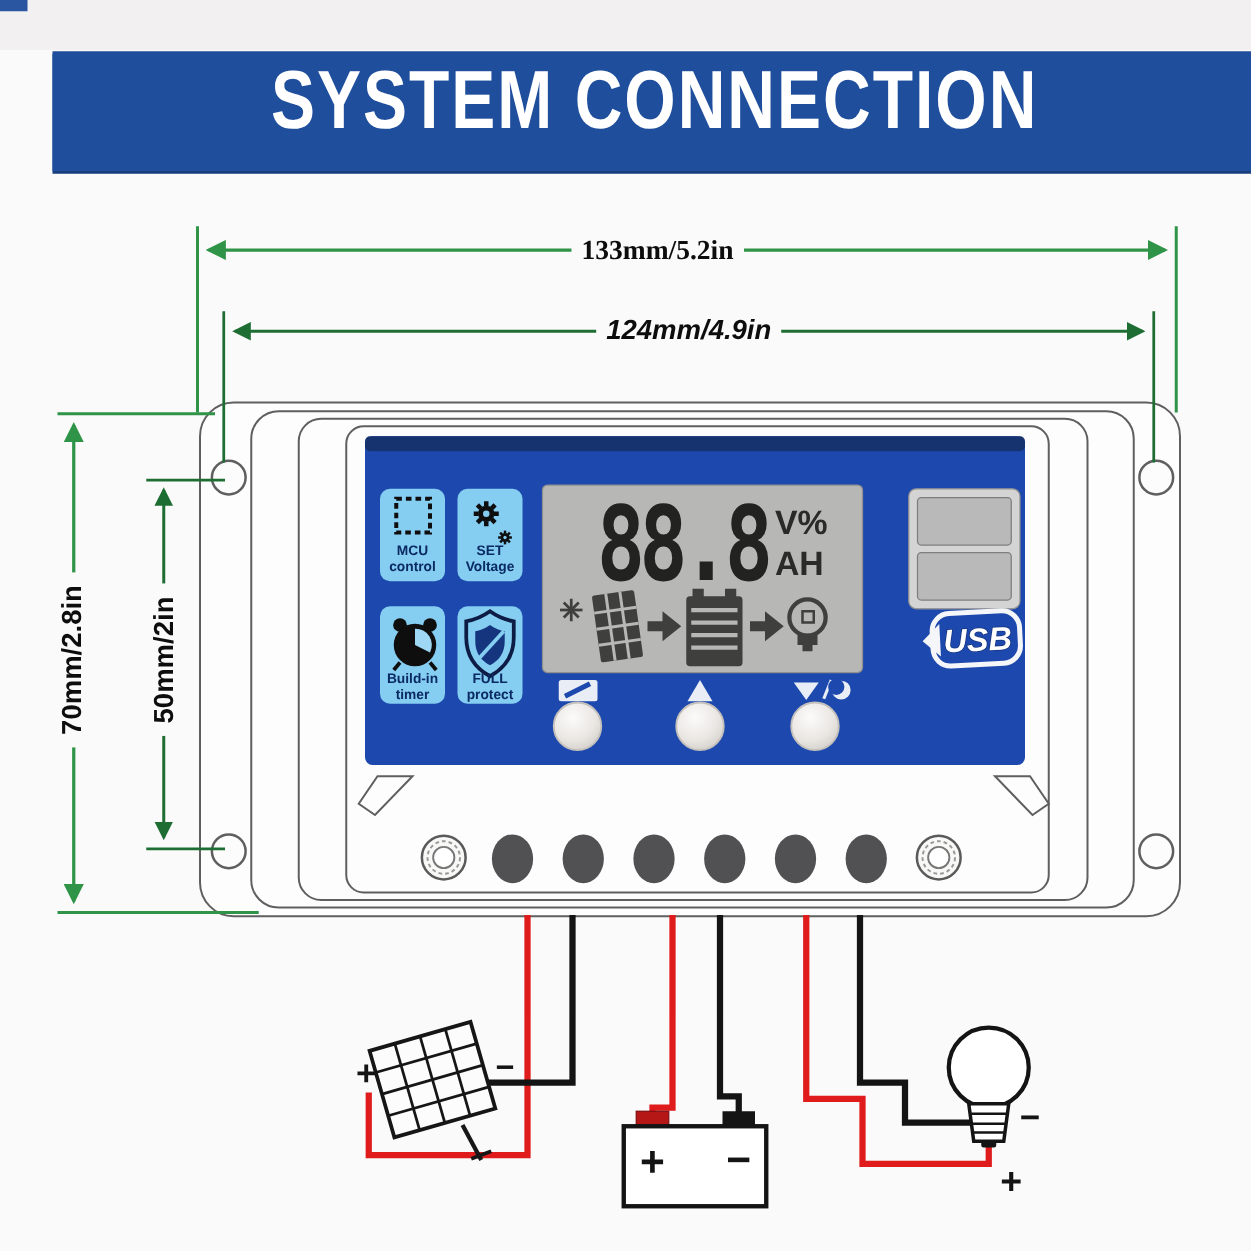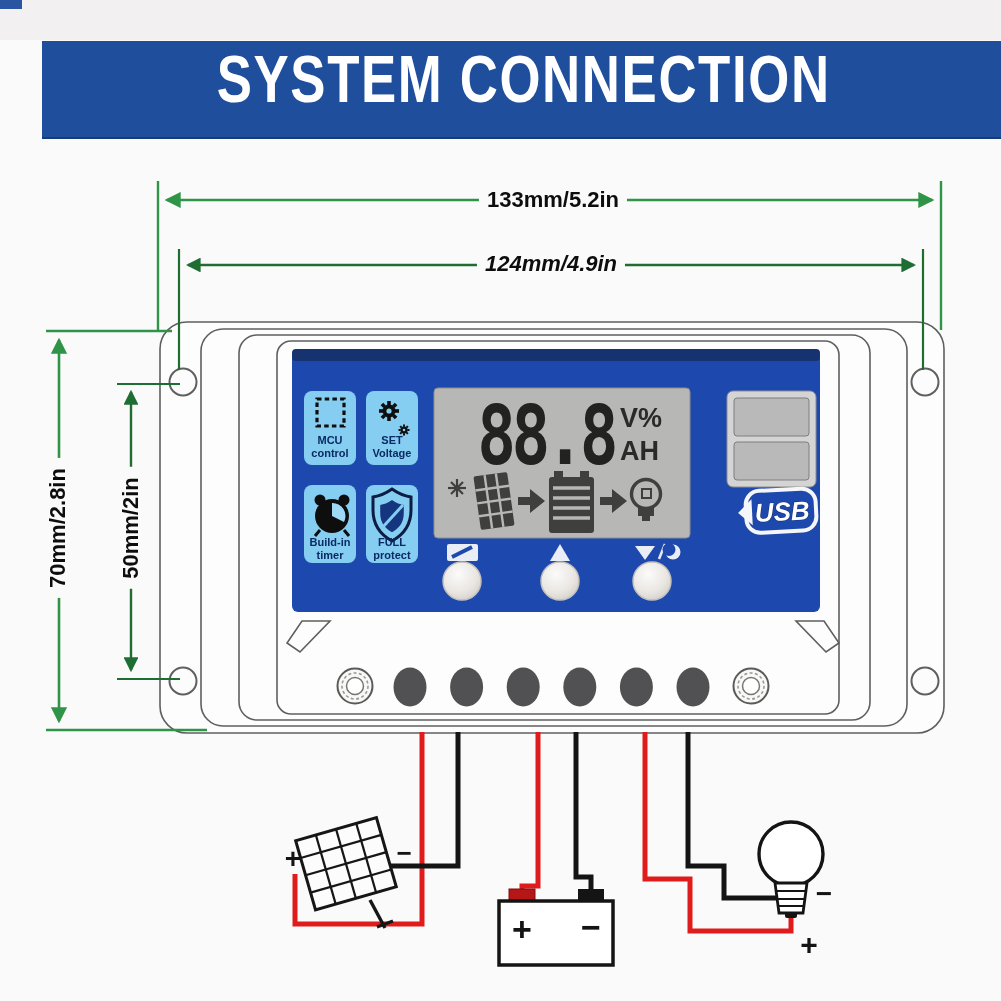--- a/index.html
+++ b/index.html
@@ -275,17 +275,17 @@
       <line x1="46" y1="331" x2="172" y2="331" stroke="#2f9447" stroke-width="2.4"></line>
       <line x1="46" y1="730" x2="207" y2="730" stroke="#2f9447" stroke-width="2.4"></line>
       <line x1="59" y1="340" x2="59" y2="721" stroke="#2f9447" stroke-width="2.6" marker-start="url(#arrG)" marker-end="url(#arrG)"></line>
 
       <line x1="117" y1="384" x2="180" y2="384" stroke="#1e6e33" stroke-width="2.2"></line>
       <line x1="117" y1="679" x2="180" y2="679" stroke="#1e6e33" stroke-width="2.2"></line>
       <line x1="131" y1="392" x2="131" y2="670" stroke="#1e6e33" stroke-width="2.4" marker-start="url(#arrD)" marker-end="url(#arrD)"></line>
     </g>
   </svg>
 
-  <div class="dim-label" style="left:553px;top:200px;">133mm/5.2in</div>
+  <div class="dim-label" style="left:526px;top:200px;font-family:Liberation Serif, serif;">133mm/5.2in</div>
   <div class="dim-label" style="left:551px;top:264px;font-style:italic;">124mm/4.9in</div>
   <div class="dim-label vert" style="left:58px;top:528px;">70mm/2.8in</div>
   <div class="dim-label vert" style="left:131px;top:528px;">50mm/2in</div>
 </div>
 
 </body></html>

